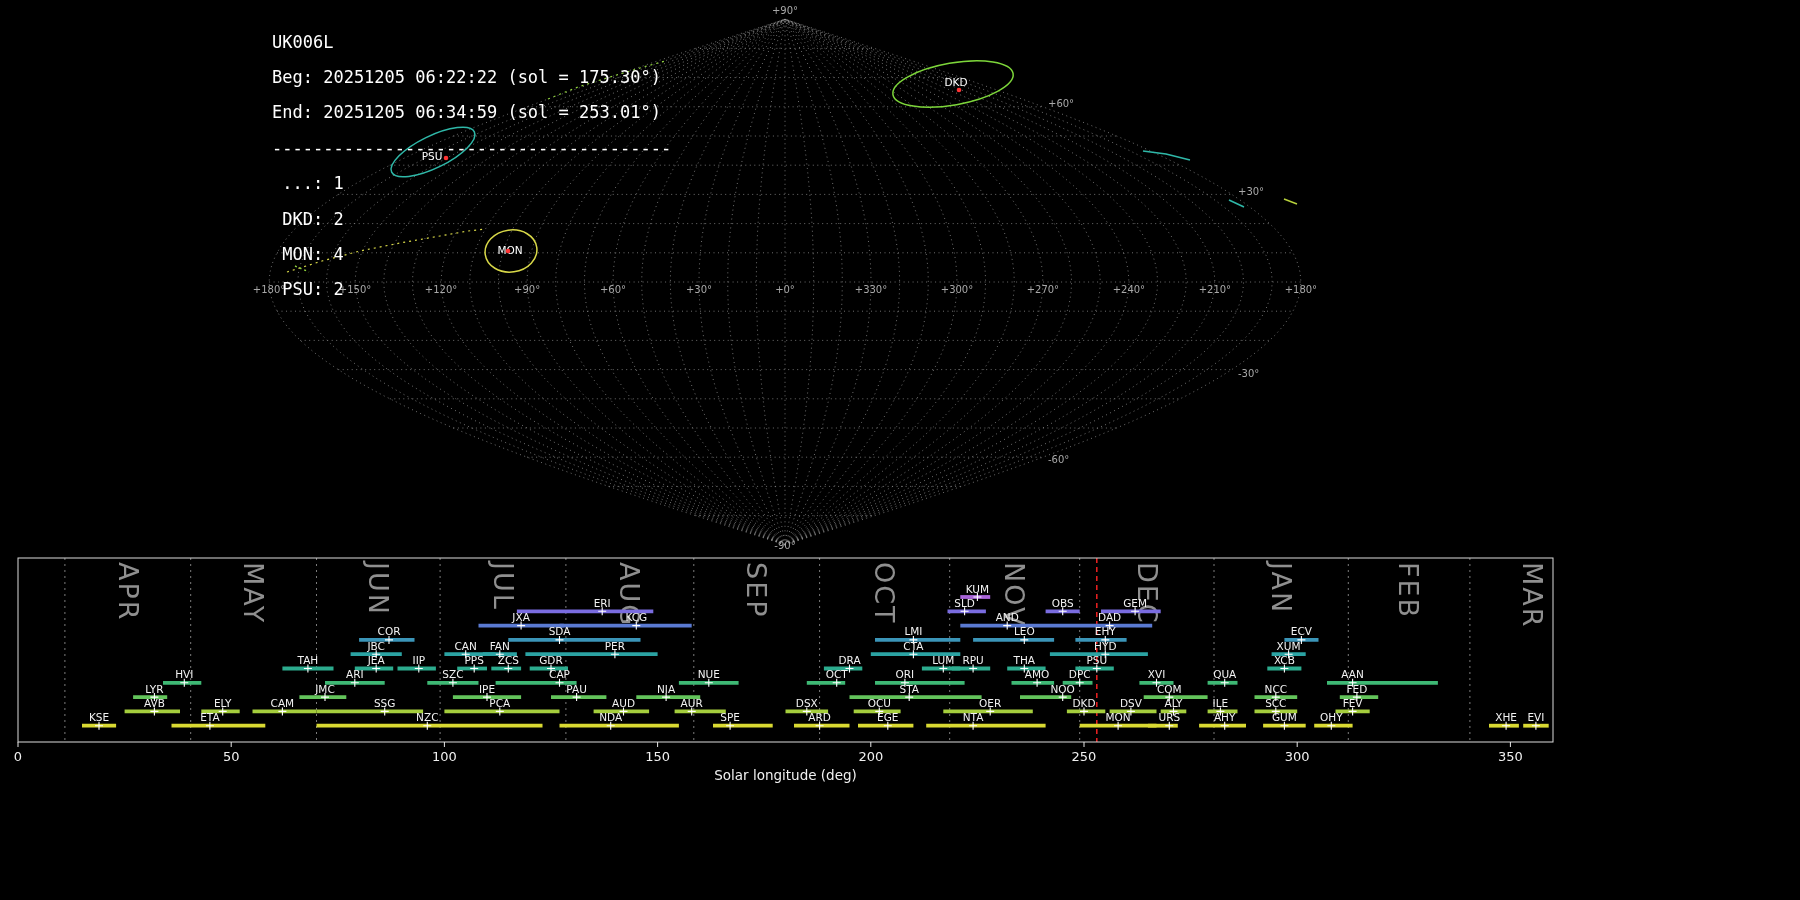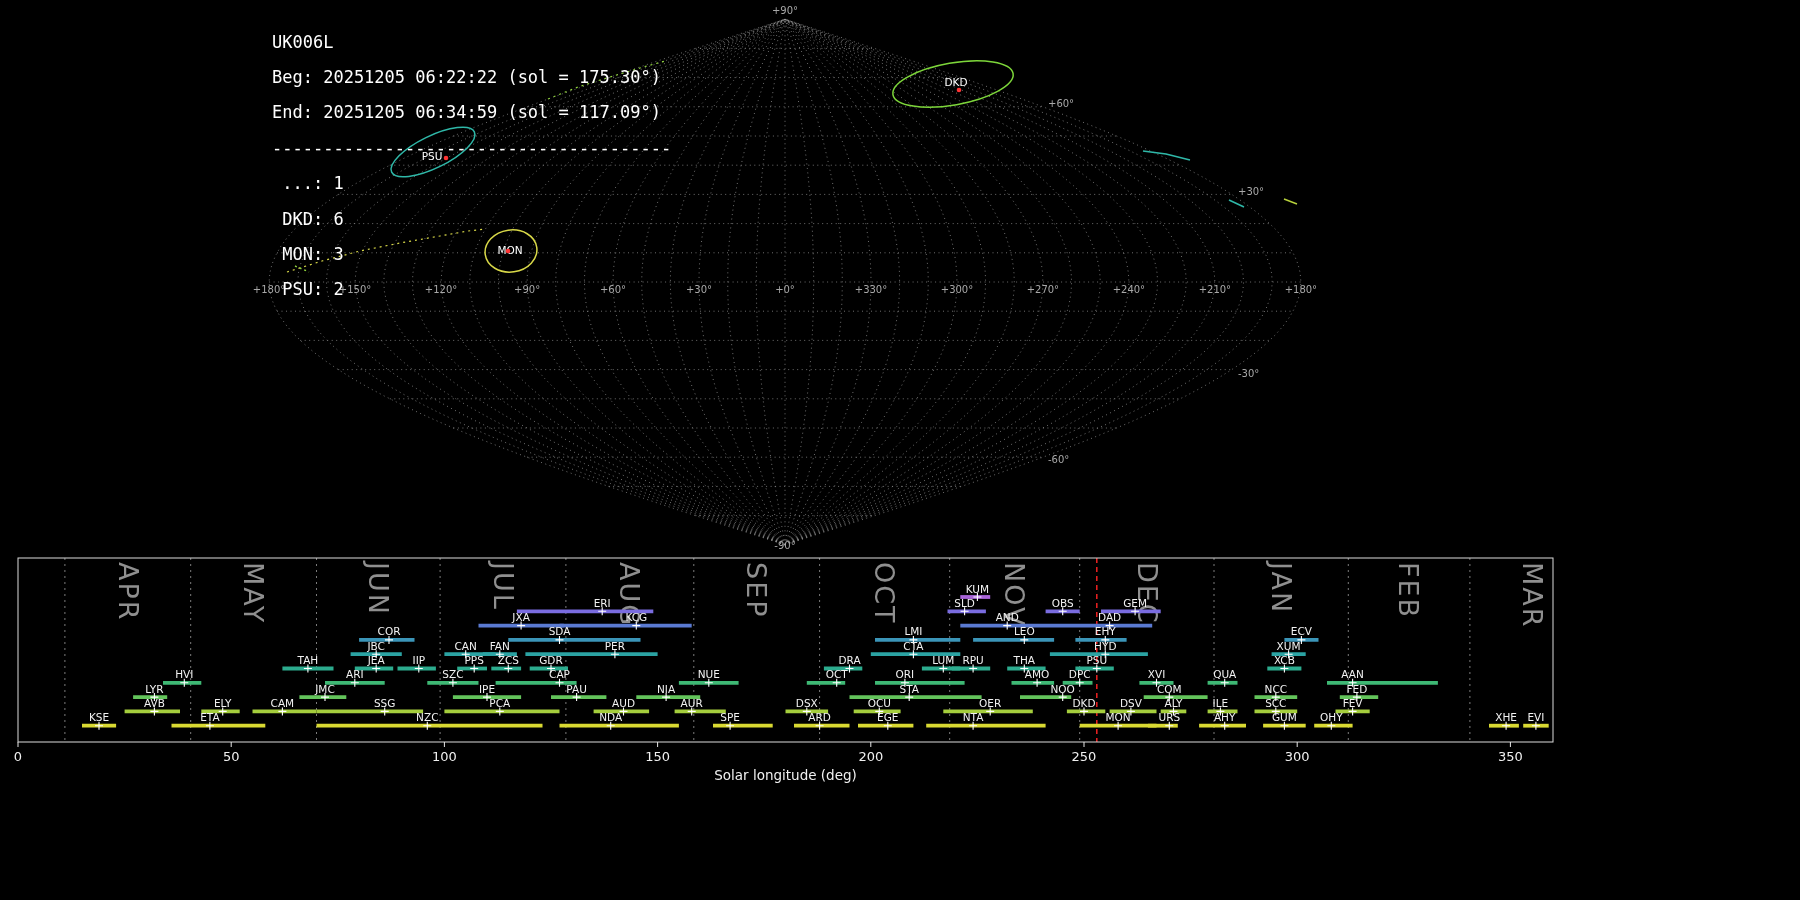--- a/index.html
+++ b/index.html
@@ -104,25 +104,25 @@
       <text x="432" y="160" fill="#ffffff" font-size="10.5" text-anchor="middle">PSU</text>
       <circle cx="446" cy="158" r="2.3" fill="#ff3333"></circle>
       <ellipse cx="511" cy="251" rx="26" ry="21" transform="rotate(-8 511 251)" fill="none" stroke="#d8d848" stroke-width="1.5"></ellipse>
       <text x="510" y="254" fill="#ffffff" font-size="10.5" text-anchor="middle">MON</text>
       <circle cx="508" cy="251" r="2.3" fill="#ff3333"></circle>
     </svg>
 
   <div id="info">
     <div>UK006L</div>
     <div>Beg: 20251205 06:22:22 (sol = 175.30°)</div>
-    <div>End: 20251205 06:34:59 (sol = 117.09°)</div>
+    <div>End: 20251205 06:34:59 (sol = 253.01°)</div>
     <div>---------------------------------------</div>
     <div> ...: 1</div>
-    <div> DKD: 6</div>
-    <div> MON: 3</div>
+    <div> DKD: 2</div>
+    <div> MON: 4</div>
     <div> PSU: 2</div>
   </div>
 
   <svg id="timeline" width="1800" height="350">
       <line x1="64.9" y1="8" x2="64.9" y2="192" stroke="#8a8a8a" stroke-width="1" stroke-dasharray="2 4" opacity="0.9"></line>
       <text x="118.5" y="12" transform="rotate(90 118.5 12)" fill="#8f8f8f" font-size="27" letter-spacing="2">APR</text>
       <line x1="190.7" y1="8" x2="190.7" y2="192" stroke="#8a8a8a" stroke-width="1" stroke-dasharray="2 4" opacity="0.9"></line>
       <text x="243.9" y="12" transform="rotate(90 243.9 12)" fill="#8f8f8f" font-size="27" letter-spacing="2">MAY</text>
       <line x1="316.5" y1="8" x2="316.5" y2="192" stroke="#8a8a8a" stroke-width="1" stroke-dasharray="2 4" opacity="0.9"></line>
       <text x="368.8" y="12" transform="rotate(90 368.8 12)" fill="#8f8f8f" font-size="27" letter-spacing="2">JUN</text>

